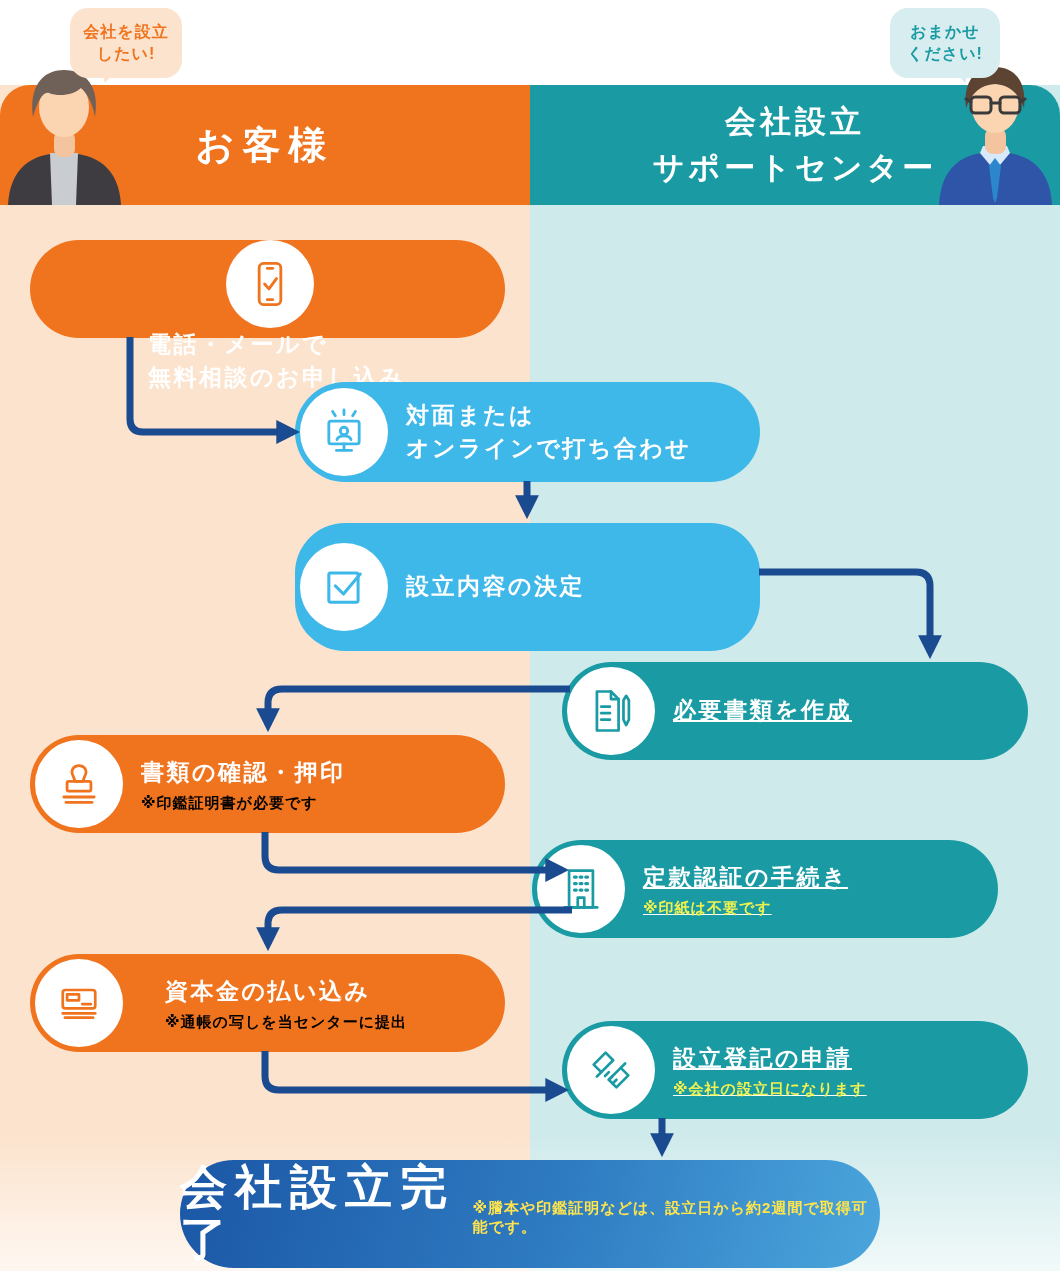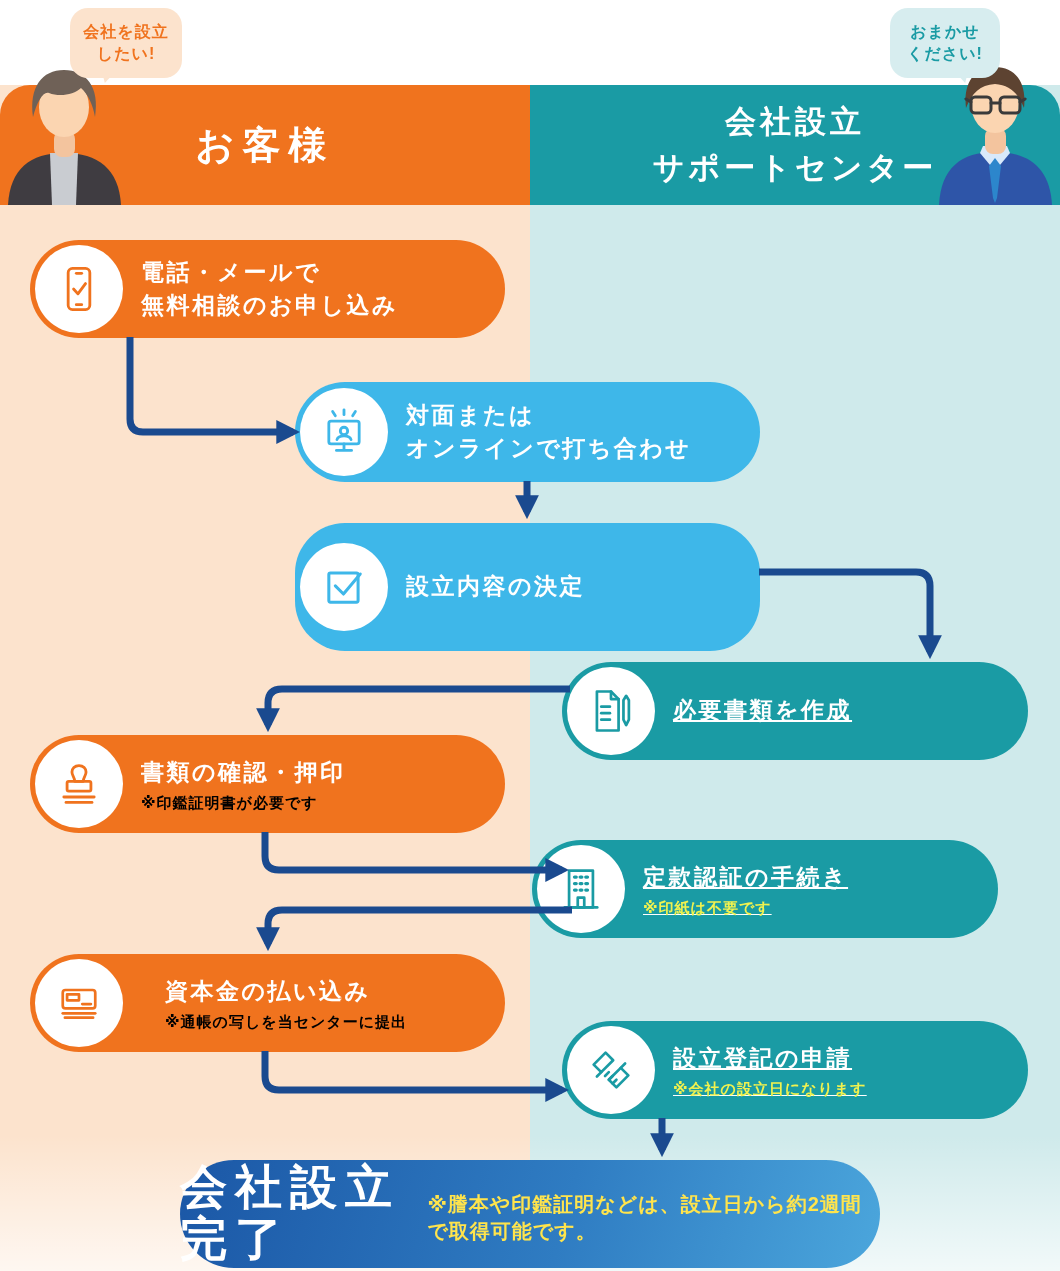--- a/index.html
+++ b/index.html
@@ -38,37 +38,37 @@
          display:flex;align-items:center;justify-content:center;}
   .step.orange .badge{color:#F0731E;}
   .step.sky .badge{color:#3EB7E9;}
   .step.teal .badge{color:#1A9BA4;}
   .badge svg{width:52px;height:52px;}
   .txtwrap{margin-left:18px;}
   .step-title{font-weight:bold;font-size:23px;letter-spacing:2.5px;line-height:1.45;white-space:pre-line;}
   .step-note{font-weight:bold;font-size:15px;letter-spacing:1px;margin-top:5px;line-height:1.2;}
   .step.orange .step-note{color:#000000;}
   .step.teal .step-note{color:#F1F24F;}
-  .s1{left:30px;top:240px;width:475px;height:98px;}
+  .s1{left:30px;top:240px;width:475px;height:98px;flex-direction:column;}
   .s2{left:295px;top:382px;width:465px;height:100px;}
   .s3{left:295px;top:523px;width:465px;height:128px;}
   .s4{left:562px;top:662px;width:466px;height:98px;}
   .s5{left:30px;top:735px;width:475px;height:98px;}
   .s6{left:532px;top:840px;width:466px;height:98px;}
   .s7{left:30px;top:954px;width:475px;height:98px;gap:24px;}
   .s8{left:562px;top:1021px;width:466px;height:98px;}
   
   .arrows{position:absolute;left:0;top:0;width:1060px;height:1271px;z-index:4;pointer-events:none;}
   
   .final-bar{position:absolute;left:180px;top:1160px;width:700px;height:108px;border-radius:54px;
              background:linear-gradient(105deg,#1B57A6 0%,#2F7CC2 55%,#4BA6DC 100%);
              display:flex;flex-direction:row;align-items:center;justify-content:center;z-index:3;}
   .final-title{font-family:"Liberation Serif","DejaVu Serif",serif;font-weight:bold;color:#fff;
                font-size:47px;letter-spacing:8px;line-height:1.1;}
-  .final-note{font-weight:bold;color:#FFE44C;font-size:20px;letter-spacing:1px;margin-top:7px;}
+  .final-note{font-weight:bold;color:#FFE44C;font-size:15px;letter-spacing:1px;margin-top:7px;}
 </style>
 </head>
 <body>
 
 <div class="canvas">
 
   <div class="col-left"></div>
   <div class="col-right"></div>
   <div class="bottom-fade"></div>
 

